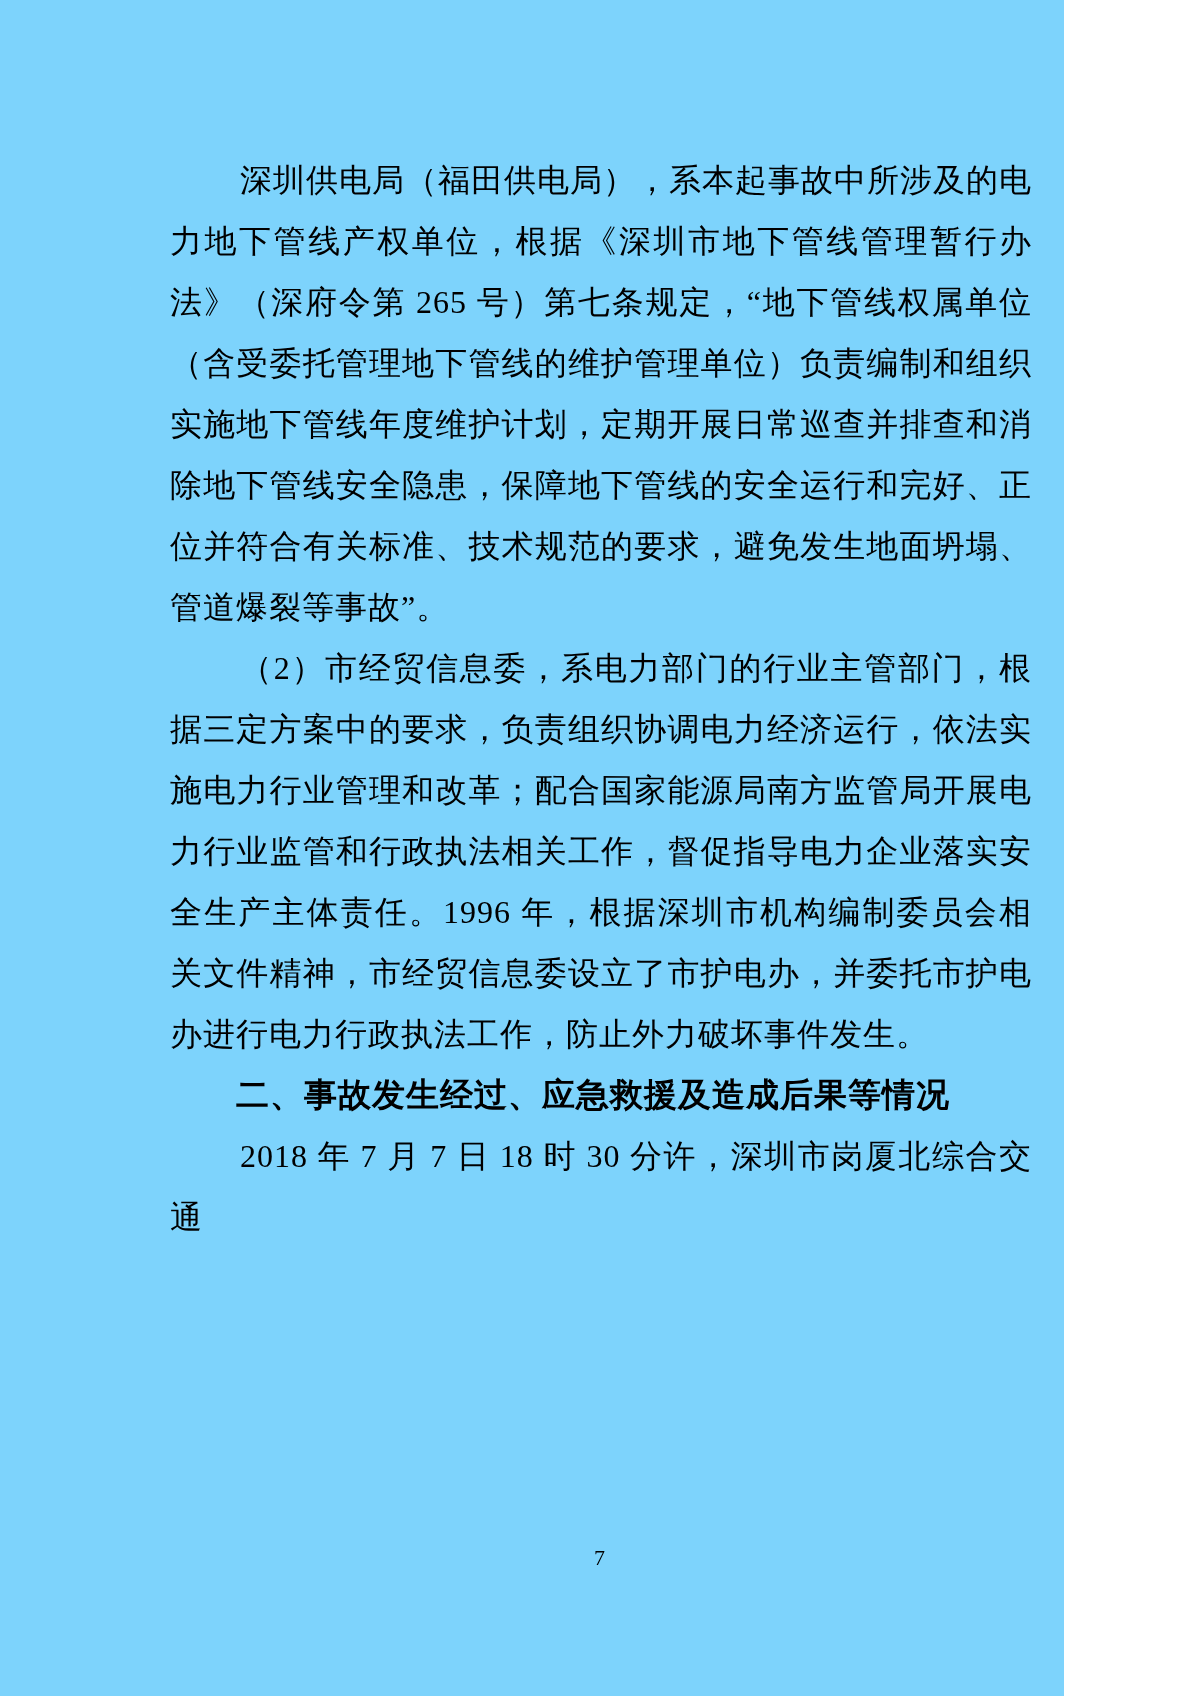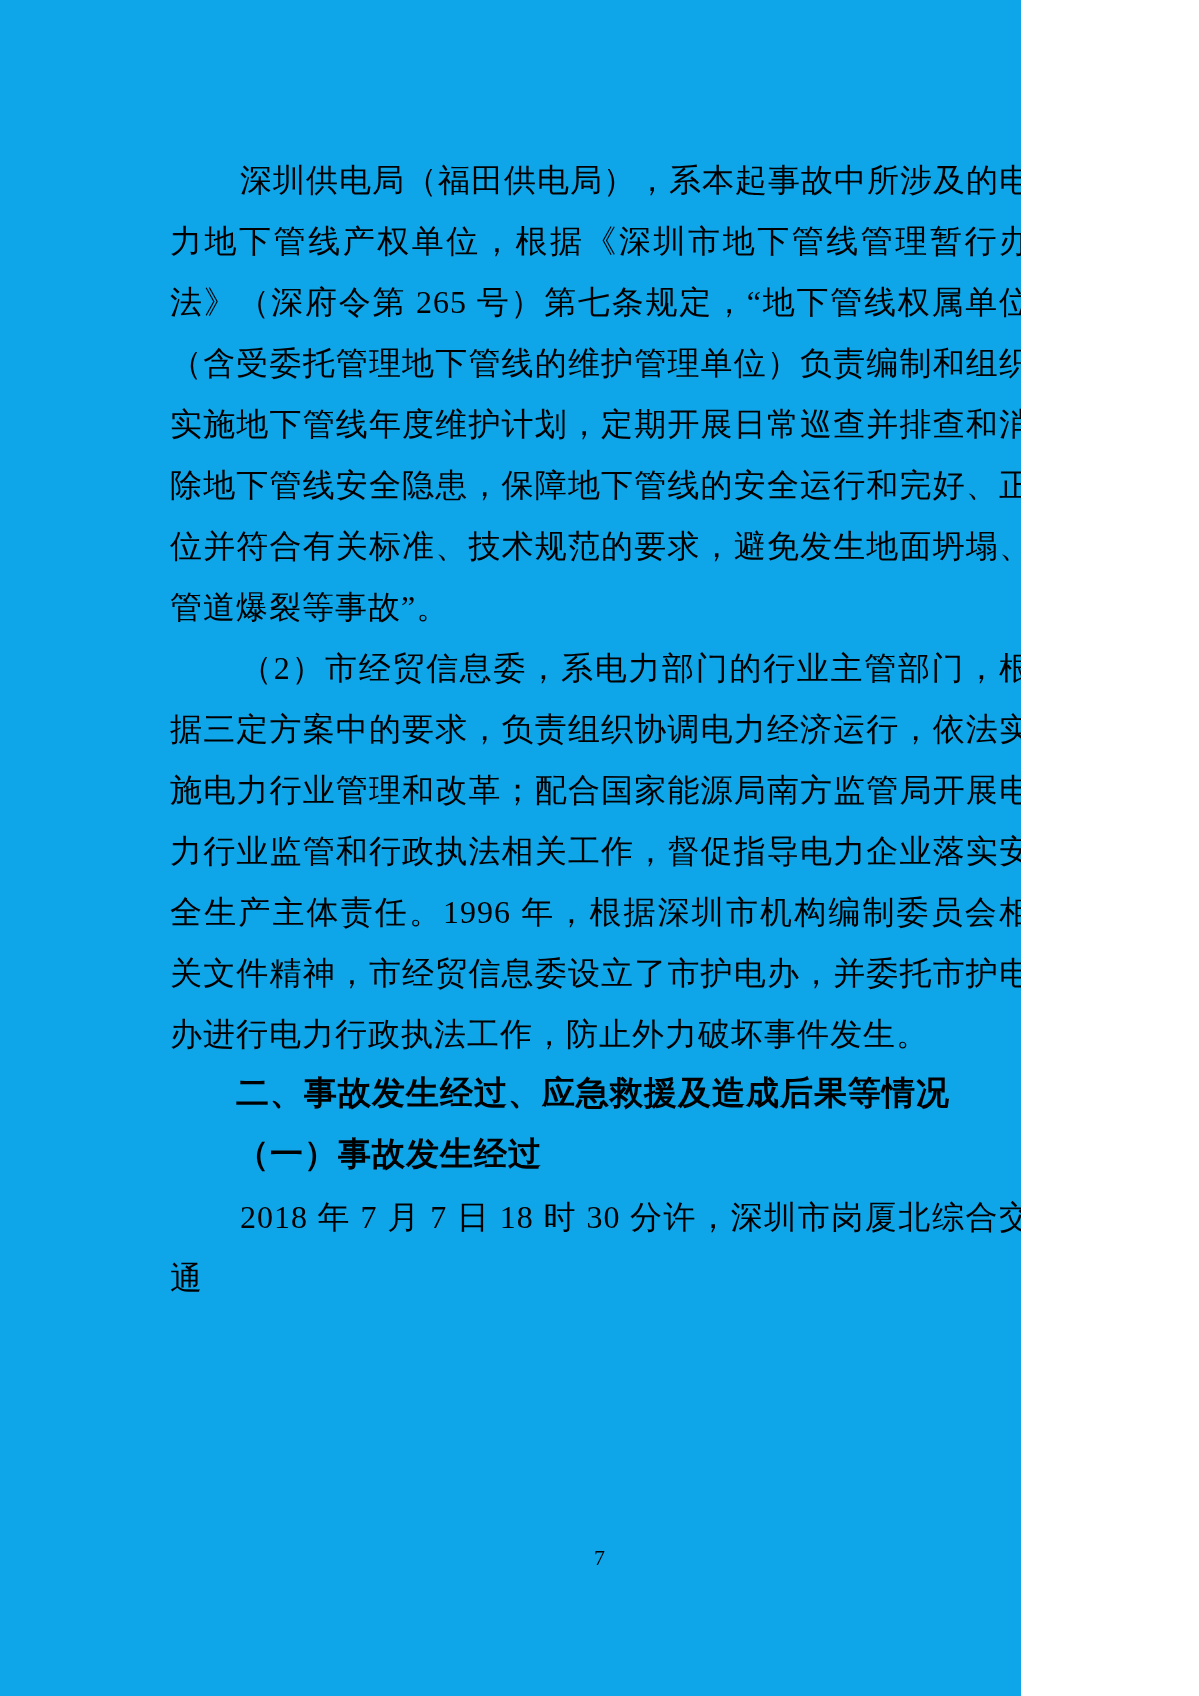--- a/index.html
+++ b/index.html
@@ -4,24 +4,25 @@
 <style>
   html, body {
     margin: 0;
     padding: 0;
     background: #ffffff;
   }
   .page {
     position: relative;
     width: 1021px;
     height: 1696px;
-    background: #0ea5e9;
+    background: #7dd3fc;
     overflow: hidden;
     font-family: "Liberation Serif", "DejaVu Serif", serif;
     color: #000000;
+    padding-left: 43px;
   }
   .content {
     position: absolute;
     left: 170px;
     top: 150px;
     width: 862px;
   }
   p.para {
     margin: 0;
     padding: 0;
@@ -30,21 +31,21 @@
     text-align: justify;
     text-align-last: left;
     text-justify: inter-character;
     text-indent: 70px;
     letter-spacing: 1px;
     word-break: break-all;
   }
   p.heading1, p.heading2 {
     margin: 0;
     padding: 0;
-    font-family: Liberation Mono, monospace;
+    font-family: Liberation Serif, serif;
     font-weight: 700;
     font-size: 33px;
     line-height: 61px;
     text-indent: 66px;
     letter-spacing: 1px;
   }
   .page-footer {
     position: absolute;
     left: 0;
     top: 1543px;
@@ -56,18 +57,17 @@
   }
 </style>
 </head>
 <body>
 
 <div class="page">
   <div class="content">
     <p class="para">深圳供电局（福田供电局），系本起事故中所涉及的电力地下管线产权单位，根据《深圳市地下管线管理暂行办法》（深府令第 265 号）第七条规定，“地下管线权属单位（含受委托管理地下管线的维护管理单位）负责编制和组织实施地下管线年度维护计划，定期开展日常巡查并排查和消除地下管线安全隐患，保障地下管线的安全运行和完好、正位并符合有关标准、技术规范的要求，避免发生地面坍塌、管道爆裂等事故”。</p>
     <p class="para">（2）市经贸信息委，系电力部门的行业主管部门，根据三定方案中的要求，负责组织协调电力经济运行，依法实施电力行业管理和改革；配合国家能源局南方监管局开展电力行业监管和行政执法相关工作，督促指导电力企业落实安全生产主体责任。1996 年，根据深圳市机构编制委员会相关文件精神，市经贸信息委设立了市护电办，并委托市护电办进行电力行政执法工作，防止外力破坏事件发生。</p>
     <p class="heading1">二、事故发生经过、应急救援及造成后果等情况</p>
-    <p class="heading2">（一）事故发生经过</p>
     <p class="para">2018 年 7 月 7 日 18 时 30 分许，深圳市岗厦北综合交通</p>
   </div>
 
   <div class="page-footer">7</div>
 </div>
 
 </body></html>

